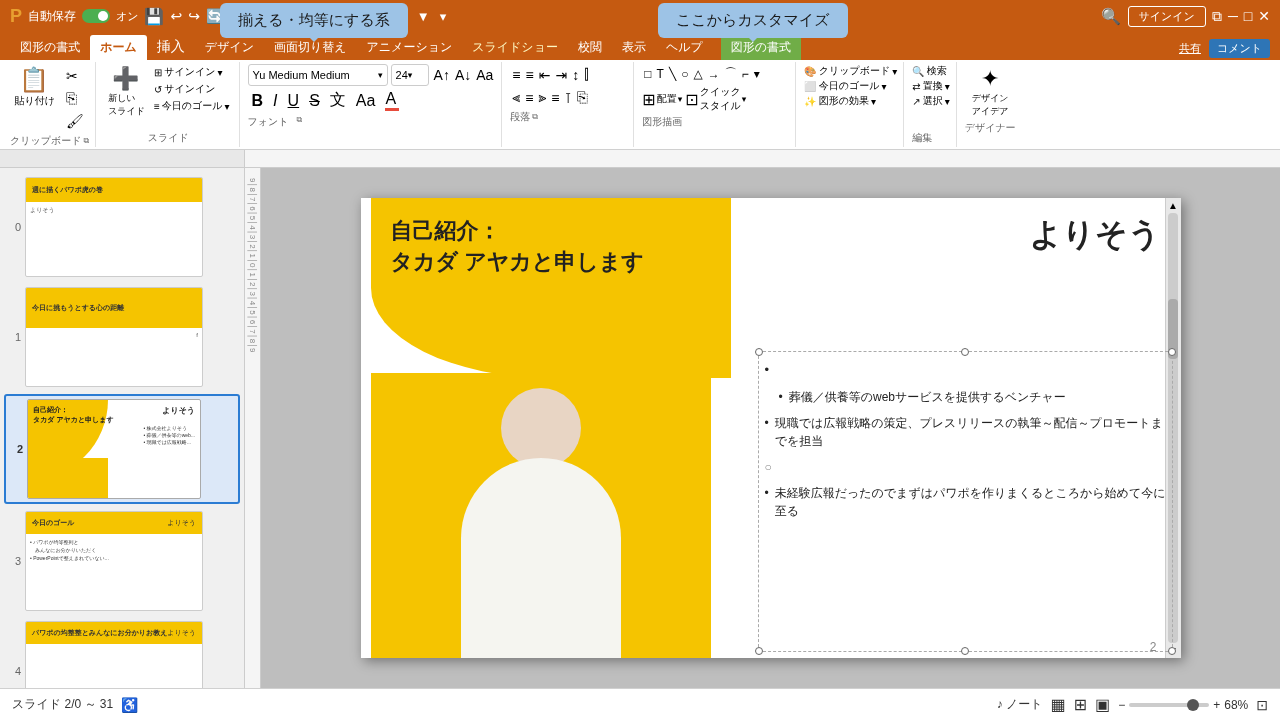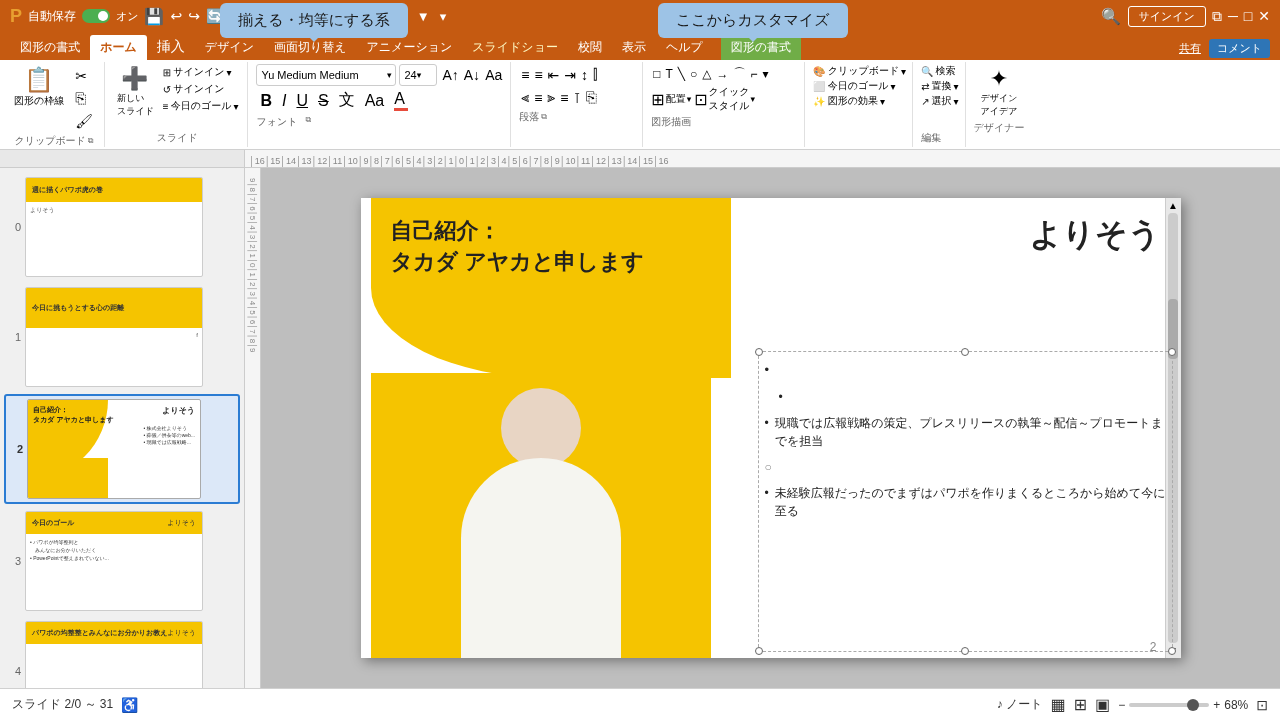--- a/index.html
+++ b/index.html
@@ -63,21 +63,21 @@
     <span style="font-size:11px; background:#2e75b6; color:white; padding:2px 8px; border-radius:3px; cursor:pointer;">コメント</span>
   </div>
 </div>
 
 <div style="background:white; border-bottom:1px solid #d0d0d0; display:flex; align-items:stretch; padding:2px 4px; height:90px; gap:2px;">
 
   <div style="display:flex; flex-direction:column; align-items:center; border-right:1px solid #e0e0e0; padding:2px 6px; gap:1px;">
     <div style="display:flex; gap:2px; flex:1;">
       <div style="display:flex; flex-direction:column; align-items:center; padding:2px 4px; cursor:pointer;">
         <span style="font-size:24px;">📋</span>
-        <span style="font-size:10px;">図形の枠線</span>
+        <span style="font-size:10px;">貼り付け</span>
       </div>
       <div style="display:flex; flex-direction:column; gap:2px; padding:2px;">
         <div style="display:flex; align-items:center; gap:2px; cursor:pointer; padding:2px 3px; border-radius:2px;">
           <span style="font-size:14px;">✂</span>
         </div>
         <div style="display:flex; align-items:center; gap:2px; cursor:pointer; padding:2px 3px; border-radius:2px;">
           <span style="font-size:14px;">⎘</span>
         </div>
         <div style="display:flex; align-items:center; gap:2px; cursor:pointer; padding:2px 3px; border-radius:2px;">
           <span style="font-size:14px;">🖌</span>
@@ -252,23 +252,20 @@
     <div style="position:absolute; bottom:-10px; left:50%; transform:translateX(-50%); width:0; height:0; border:6px solid transparent; border-top-color:#9dc3e6;"></div>
   </div>
   <div style="position:absolute; top:3px; left:658px; background:#9dc3e6; border-radius:6px; padding:8px 18px; font-size:15px; color:#1a1a1a; font-weight:500; pointer-events:none;">
     <span>ここからカスタマイズ</span>
     <div style="position:absolute; bottom:-10px; left:50%; transform:translateX(-50%); width:0; height:0; border:6px solid transparent; border-top-color:#9dc3e6;"></div>
   </div>
 </div>
 
 <div style="display:flex; height:18px; border-bottom:1px solid #ccc; background:#f5f5f5;">
   <div style="width:245px; background:#e8e8e8; border-right:1px solid #ccc;"></div>
-  <div style="flex:1; background:#f5f5f5; font-size:9px; color:#888; display:flex; align-items:flex-end; padding-bottom:1px; overflow:hidden;">
-    <span style="margin-left:4px;">│16│15│14│13│12│11│10│9│8│7│6│5│4│3│2│1│0│1│2│3│4│5│6│7│8│9│10│11│12│13│14│15│16</span>
-  </div>
 </div>
 
 <div style="display:flex; height:calc(720px - 32px - 28px - 90px - 18px - 32px); background:#f0f0f0;">
 
   <div style="width:245px; background:#f0f0f0; border-right:1px solid #ccc; overflow-y:auto; padding:6px 4px; display:flex; flex-direction:column; gap:4px;">
 
     <div style="display:flex; gap:4px; align-items:center; padding:3px;">
       <span style="font-size:11px; color:#666; min-width:14px; text-align:right;">0</span>
       <div style="width:178px; height:100px; border:1px solid #ccc; background:white; border-radius:2px; overflow:hidden;">
         <div style="background:#f5c400; height:24px; display:flex; align-items:center; padding:0 6px;">
@@ -370,20 +367,21 @@
         <div style="position:absolute; bottom:-4px; right:-4px; width:8px; height:8px; background:white; border:1px solid #666; border-radius:50%;"></div>
         <div style="position:absolute; top:-4px; left:50%; transform:translateX(-50%); width:8px; height:8px; background:white; border:1px solid #666; border-radius:50%;"></div>
         <div style="position:absolute; bottom:-4px; left:50%; transform:translateX(-50%); width:8px; height:8px; background:white; border:1px solid #666; border-radius:50%;"></div>
 
         <div style="padding:8px 6px; font-family:'Yu Gothic','Meiryo',sans-serif;">
           <div style="display:flex; gap:6px; margin-bottom:8px; font-size:13px; line-height:1.5; color:#222;">
             <span>•</span>
           </div>
           <div style="display:flex; gap:6px; margin-bottom:8px; font-size:12px; line-height:1.5; color:#222; padding-left:14px;">
             <span>•</span>
+            <span>葬儀／供養等のwebサービスを提供するベンチャー</span>
           </div>
           <div style="display:flex; gap:6px; margin-bottom:8px; font-size:12px; line-height:1.5; color:#222;">
             <span>•</span>
             <span>現職では広報戦略の策定、プレスリリースの執筆～配信～プロモートまでを担当</span>
           </div>
           <div style="display:flex; gap:6px; margin-bottom:8px; font-size:12px; line-height:1.5; color:#222;">
             <span style="min-width:10px; color:#888;">○</span>
           </div>
           <div style="display:flex; gap:6px; margin-bottom:4px; font-size:12px; line-height:1.5; color:#222;">
             <span>•</span>

